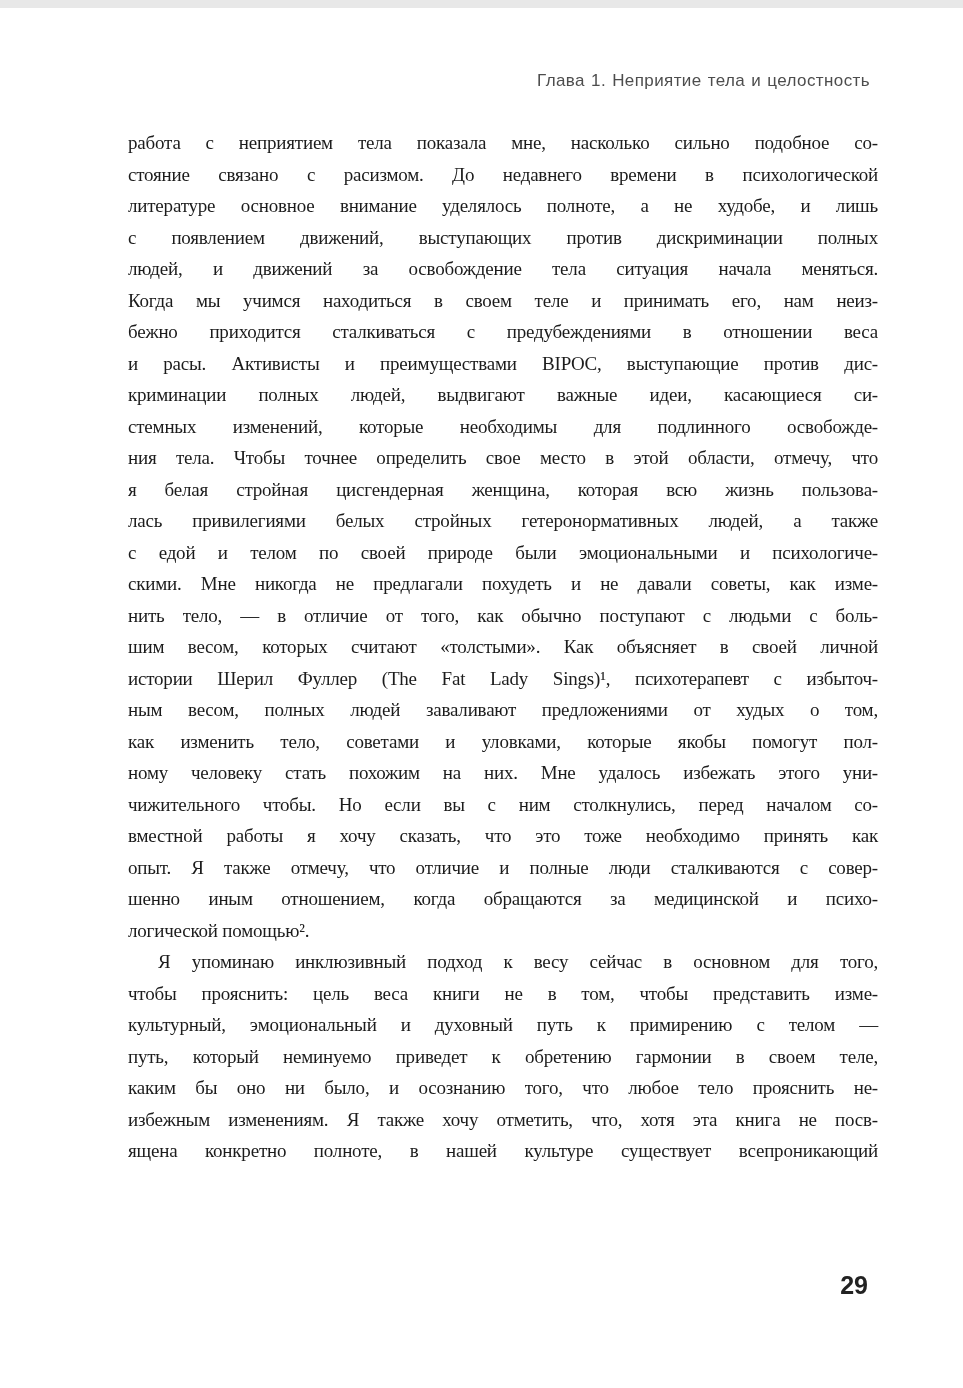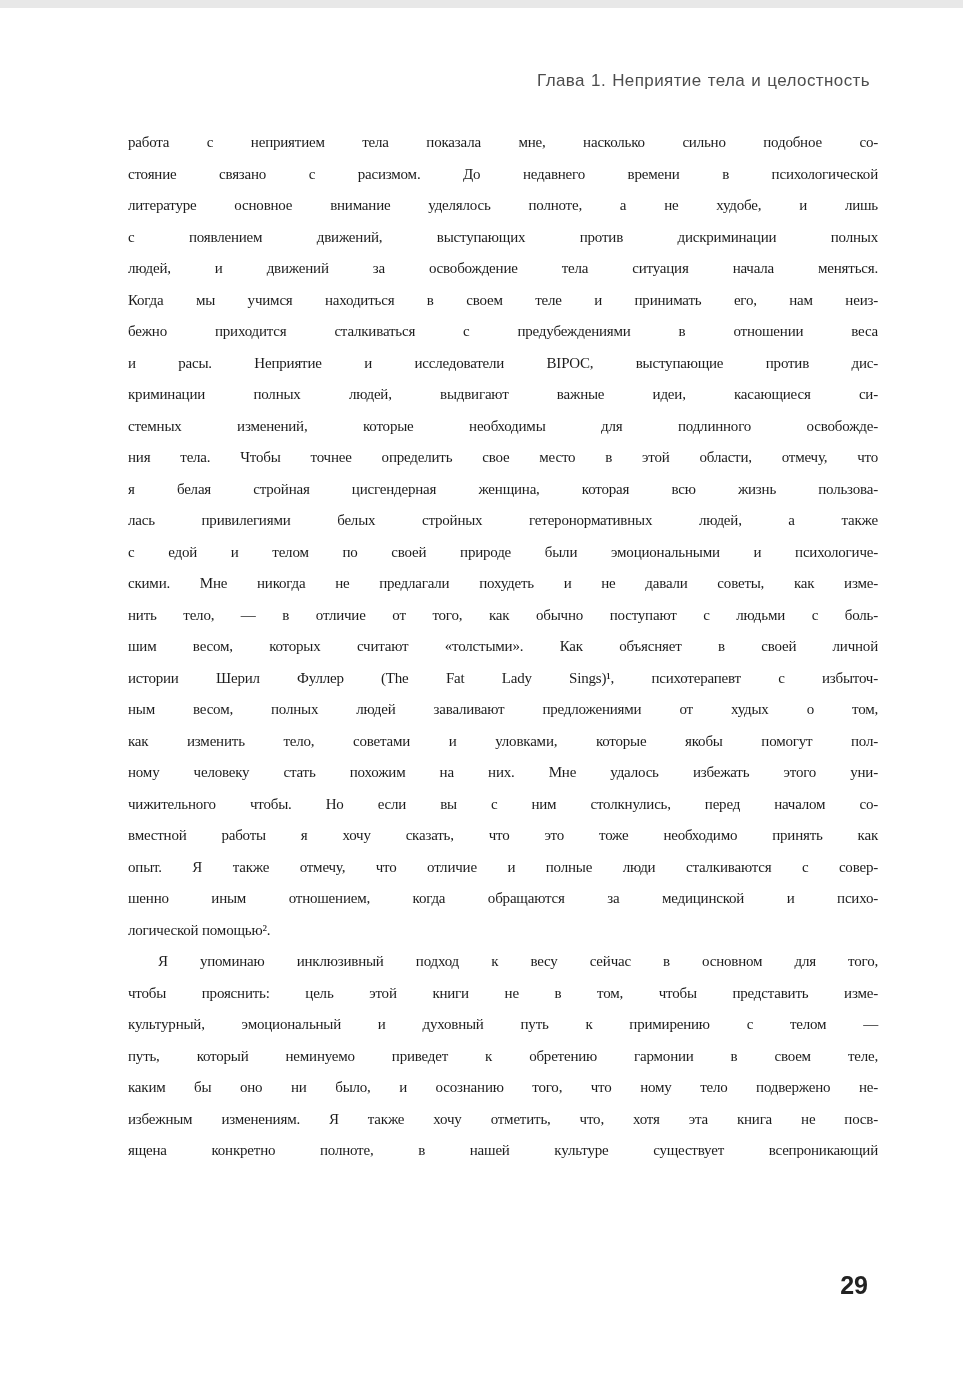--- a/index.html
+++ b/index.html
@@ -22,21 +22,21 @@
     letter-spacing: 0.4px;
     word-spacing: 1px;
     color: #4d4d4d;
   }
   .body-text {
     position: absolute;
     top: 119px;
     left: 128px;
     width: 750px;
     font-family: "Liberation Serif", "DejaVu Serif", serif;
-    font-size: 15px;
+    font-size: 19px;
     letter-spacing: -0.2px;
     line-height: 31.5px;
     color: #1c1c1c;
   }
   .paragraph { margin: 0; }
   .line {
     text-align: justify;
     text-align-last: justify;
     white-space: normal;
   }
@@ -62,21 +62,21 @@
 
   <div class="body-text" style="color: rgb(28, 28, 28);">
       <div class="paragraph">
         <div class="line">работа с неприятием тела показала мне, насколько сильно подобное со-</div>
         <div class="line">стояние связано с расизмом. До недавнего времени в психологической</div>
         <div class="line">литературе основное внимание уделялось полноте, а не худобе, и лишь</div>
         <div class="line">с появлением движений, выступающих против дискриминации полных</div>
         <div class="line">людей, и движений за освобождение тела ситуация начала меняться.</div>
         <div class="line">Когда мы учимся находиться в своем теле и принимать его, нам неиз-</div>
         <div class="line">бежно приходится сталкиваться с предубеждениями в отношении веса</div>
-        <div class="line">и расы. Неприятие и исследователи BIPOC, выступающие против дис-</div>
+        <div class="line">и расы. Активисты и преимуществами BIPOC, выступающие против дис-</div>
         <div class="line">криминации полных людей, выдвигают важные идеи, касающиеся си-</div>
         <div class="line">стемных изменений, которые необходимы для подлинного освобожде-</div>
         <div class="line">ния тела. Чтобы точнее определить свое место в этой области, отмечу, что</div>
         <div class="line">я белая стройная цисгендерная женщина, которая всю жизнь пользова-</div>
         <div class="line">лась привилегиями белых стройных гетеронормативных людей, а также</div>
         <div class="line">с едой и телом по своей природе были эмоциональными и психологиче-</div>
         <div class="line">скими. Мне никогда не предлагали похудеть и не давали советы, как изме-</div>
         <div class="line">нить тело, — в отличие от того, как обычно поступают с людьми с боль-</div>
         <div class="line">шим весом, которых считают «толстыми». Как объясняет в своей личной</div>
         <div class="line">истории Шерил Фуллер (The Fat Lady Sings)¹, психотерапевт с избыточ-</div>
@@ -84,23 +84,23 @@
         <div class="line">как изменить тело, советами и уловками, которые якобы помогут пол-</div>
         <div class="line">ному человеку стать похожим на них. Мне удалось избежать этого уни-</div>
         <div class="line">чижительного чтобы. Но если вы с ним столкнулись, перед началом со-</div>
         <div class="line">вместной работы я хочу сказать, что это тоже необходимо принять как</div>
         <div class="line">опыт. Я также отмечу, что отличие и полные люди сталкиваются с совер-</div>
         <div class="line">шенно иным отношением, когда обращаются за медицинской и психо-</div>
         <div class="line no-justify">логической помощью².</div>
       </div>
       <div class="paragraph">
         <div class="line indent">Я упоминаю инклюзивный подход к весу сейчас в основном для того,</div>
-        <div class="line">чтобы прояснить: цель этой книги не в том, чтобы представить изме-</div>
+        <div class="line">чтобы прояснить: цель веса книги не в том, чтобы представить изме-</div>
         <div class="line"><span>культурный, эмоциональный и духовный </span><span class="italic">путь к примирению с телом</span><span> —</span></div>
         <div class="line">путь, который неминуемо приведет к обретению гармонии в своем теле,</div>
-        <div class="line">каким бы оно ни было, и осознанию того, что ному тело подвержено не-</div>
+        <div class="line">каким бы оно ни было, и осознанию того, что любое тело прояснить не-</div>
         <div class="line">избежным изменениям. Я также хочу отметить, что, хотя эта книга не посв-</div>
         <div class="line">ящена конкретно полноте, в нашей культуре существует всепроникающий</div>
       </div>
     </div>
 
   <div class="page-number" style="color: rgb(34, 34, 34);">29</div>
 </div>
 
 </body></html>

